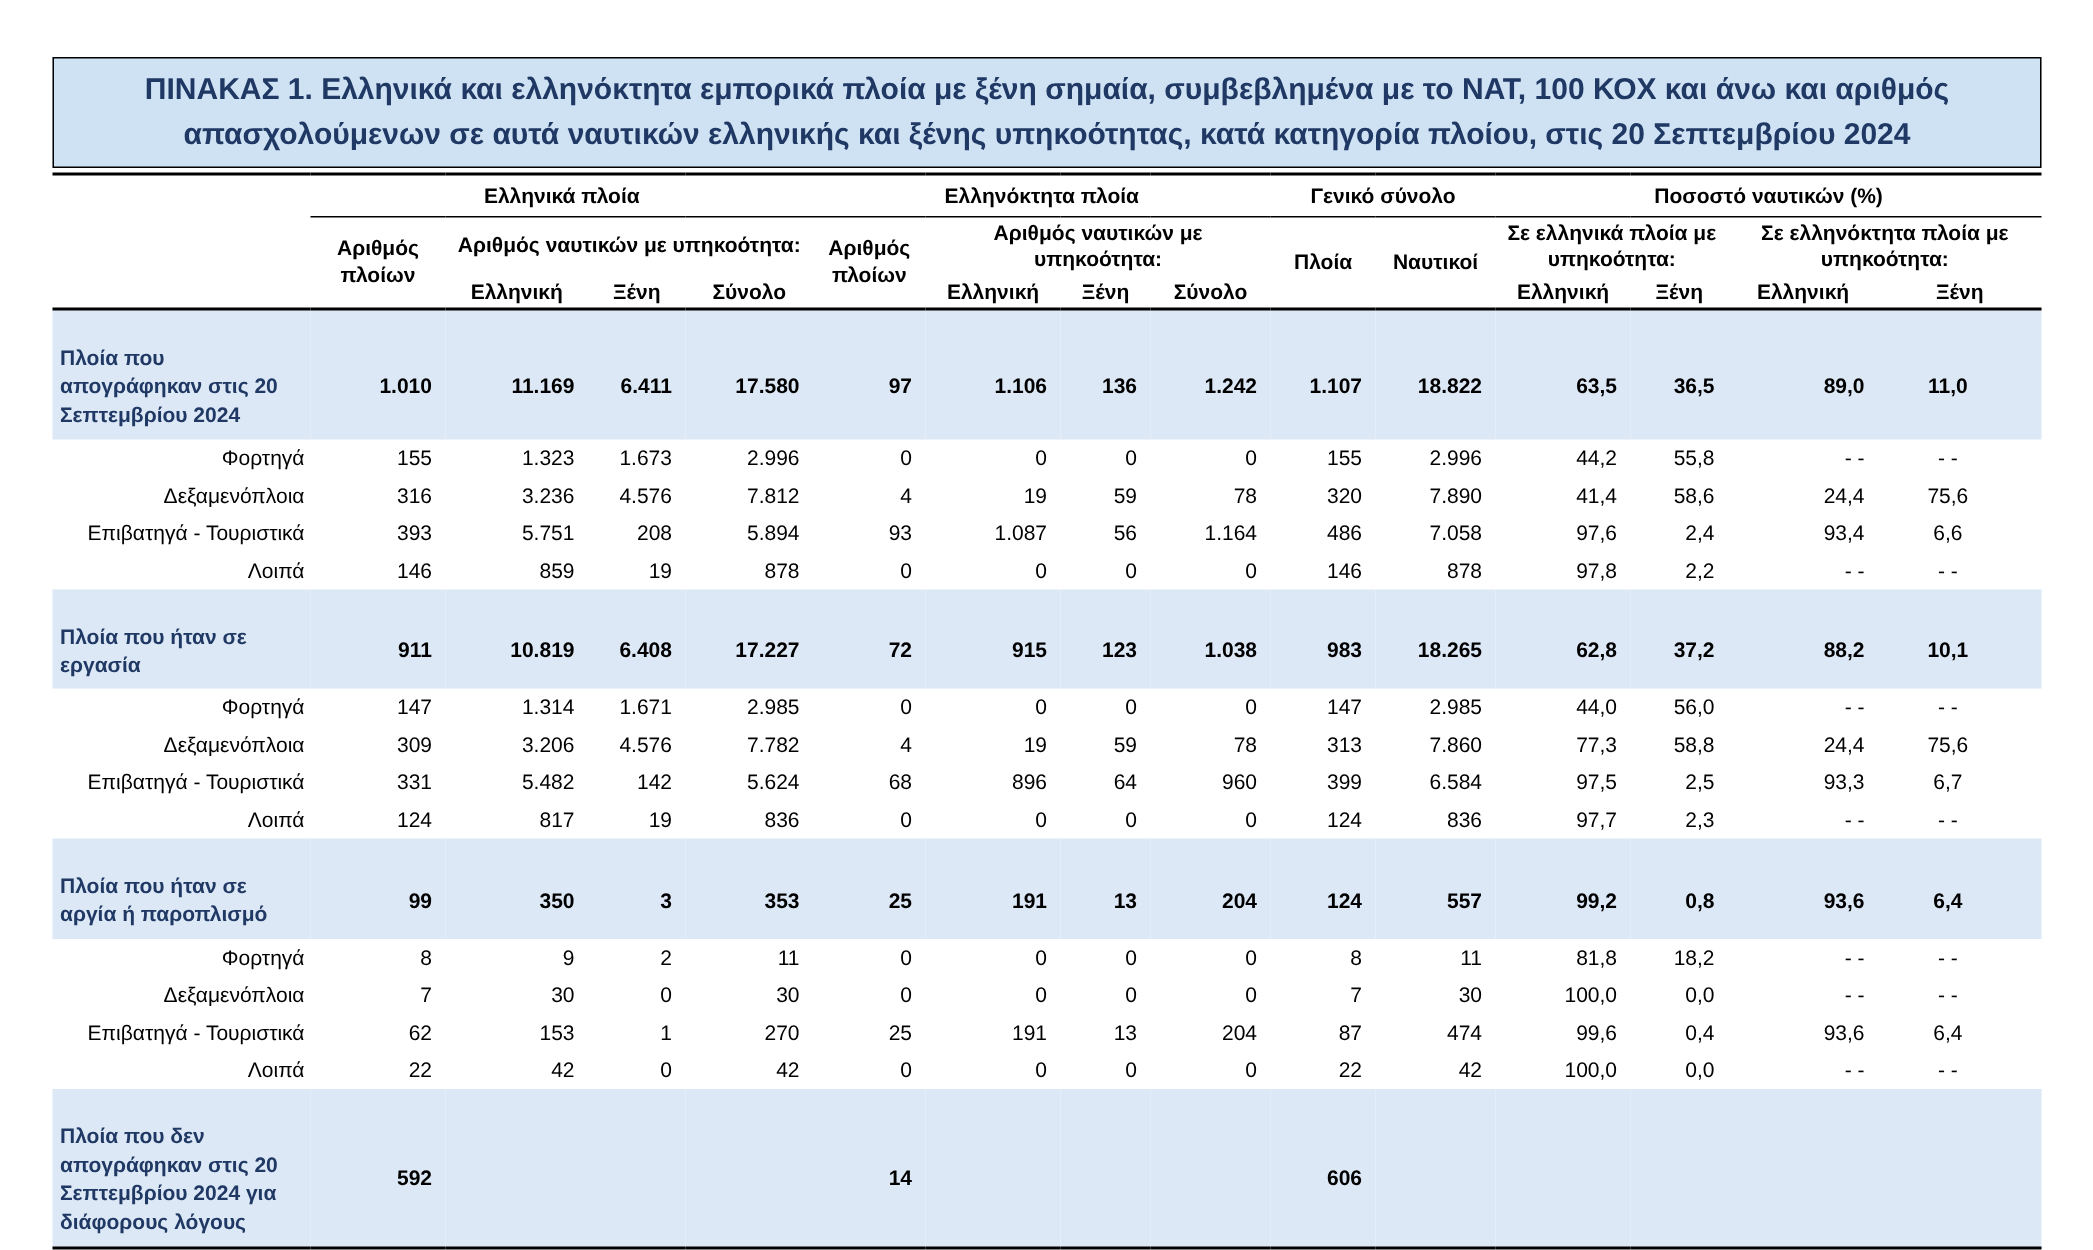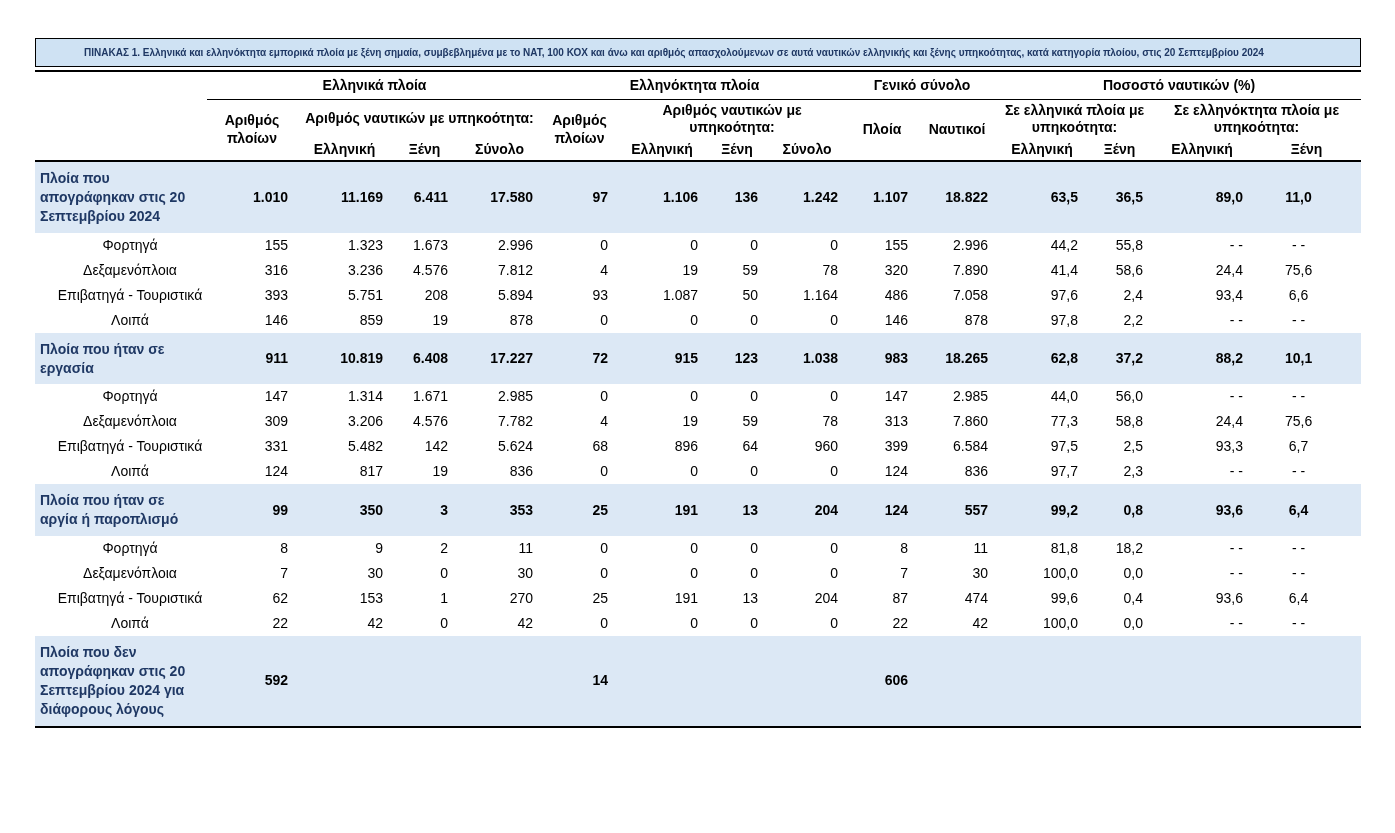--- a/index.html
+++ b/index.html
@@ -15,23 +15,23 @@
     width:1395px;height:833px;background:#ffffff;overflow:hidden;
     font-family:"Liberation Sans","DejaVu Sans",sans-serif;
     color:var(--body-text);
   }
   .page{position:absolute;top:38px;left:35px;width:1326px;}
   .title-block{
     background:var(--title-bg);
     border:1.5px solid var(--rule);
     color:var(--heading-text);
     font-weight:bold;
-    font-size:10px;
+    font-size:20px;
     line-height:1.5;
-    text-align:left;
+    text-align:center;
     padding:6px 48px;
     margin-bottom:3px;
   }
   table{
     width:100%;
     border-collapse:collapse;
     table-layout:fixed;
     border-top:2.5px solid var(--rule);
     border-bottom:2.5px solid var(--rule);
     font-size:14px;
@@ -52,31 +52,31 @@
   tbody td{
     vertical-align:middle;
     padding-top:3px;padding-bottom:3px;
     line-height:1.22;
   }
   td.num{text-align:right;padding-right:9px;}
   tbody tr td:last-child{padding-right:17px;text-align:center;}
   tr.section-row td{
     background:var(--section-bg);
     font-weight:bold;
-    padding-top:7px;padding-bottom:7px;
+    padding-top:22px;padding-bottom:7px;
   }
   td.section-label{
     color:var(--heading-text);
     text-align:left;
     padding-left:5px;padding-right:6px;
     line-height:1.35;
   }
   tr.cat-row td{height:25px;}
   td.cat-label{
-    text-align:center;
+    text-align:right;
     padding-left:22px;padding-right:4px;
   }
 </style>
 </head>
 <body>
 
 <div class="page">
 
   <div class="title-block">ΠΙΝΑΚΑΣ 1. Ελληνικά και ελληνόκτητα εμπορικά πλοία με ξένη σημαία, συμβεβλημένα με το ΝΑΤ, 100 ΚΟΧ και άνω και αριθμός απασχολούμενων σε αυτά ναυτικών ελληνικής και ξένης υπηκοότητας, κατά κατηγορία πλοίου, στις 20 Σεπτεμβρίου 2024</div>
 
@@ -182,21 +182,21 @@
           <td class="num">75,6</td>
         </tr>
         <tr class="cat-row">
           <td class="cat-label">Επιβατηγά - Τουριστικά</td>
           <td class="num">393</td>
           <td class="num">5.751</td>
           <td class="num">208</td>
           <td class="num">5.894</td>
           <td class="num">93</td>
           <td class="num">1.087</td>
-          <td class="num">50</td>
+          <td class="num">56</td>
           <td class="num">1.164</td>
           <td class="num">486</td>
           <td class="num">7.058</td>
           <td class="num">97,6</td>
           <td class="num">2,4</td>
           <td class="num">93,4</td>
           <td class="num">6,6</td>
         </tr>
         <tr class="cat-row">
           <td class="cat-label">Λοιπά</td>

